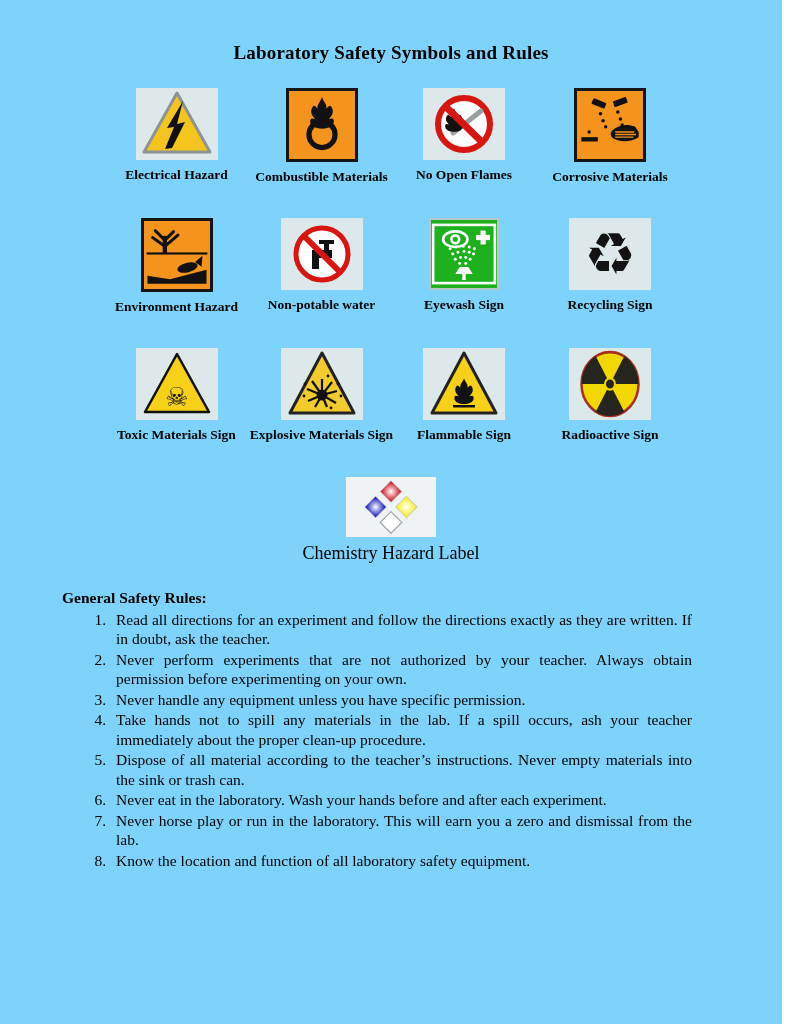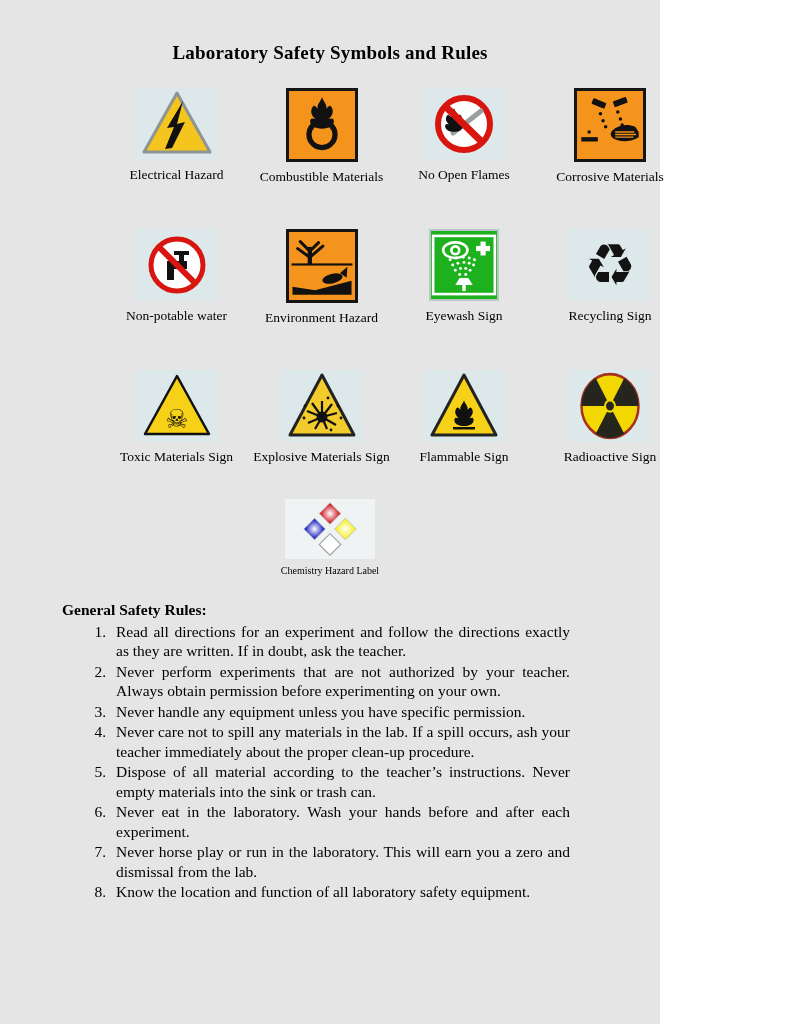--- a/index.html
+++ b/index.html
@@ -1,31 +1,31 @@
 <!DOCTYPE html>
 <html><head>
 <meta charset="utf-8">
 <style>
   html,body{margin:0;padding:0;background:#fff;}
   body{width:791px;height:1024px;font-family:"Liberation Serif",serif;color:#000;overflow:hidden;}
-  .page{width:660px;height:1024px;background:#e5e5e5;position:relative;}
+  .page{width:782px;height:1024px;background:#7dd3fc;position:relative;}
   .title{padding-top:42px;text-align:center;font-size:19px;font-weight:bold;letter-spacing:.2px;}
-  .grid{display:grid;grid-template-columns:145px 145px 140px 152px;row-gap:44px;margin:24px 0 0 104px;}
+  .grid{display:grid;grid-template-columns:145px 145px 140px 152px;row-gap:33px;margin:24px 0 0 104px;font-weight:bold;}
   .cell{display:flex;flex-direction:column;align-items:center;}
   .cell .label{margin-top:7px;font-size:13.5px;white-space:nowrap;text-align:center;}
   .frame{display:flex;align-items:center;justify-content:center;box-sizing:border-box;}
   .frame svg{display:block;}
   .f-blue{background:#dce8e9;width:82px;height:72px;}
   .f-orange{background:#f5941d;border:3px solid #151515;width:72px;height:74px;}
   .f-red{background:#e2231a;border:2px solid #c9d6d6;width:64px;height:74px;}
   .f-green{background:#1eb11e;border:2px solid #b9c6c6;width:70px;height:72px;}
   .glyph-recycle{font-family:"DejaVu Sans",sans-serif;font-size:58px;line-height:1;color:#131313;}
   .chem{display:flex;flex-direction:column;align-items:center;margin-top:34px;}
   .chem-frame{width:90px;height:60px;background:#eff3f3;display:flex;align-items:center;justify-content:center;}
-  .chem .label{margin-top:6px;font-size:10px;}
+  .chem .label{margin-top:6px;font-size:18px;}
   .rules{margin:24px 90px 0 62px;font-size:15.5px;line-height:1.26;}
   .rules-heading{font-weight:bold;margin:0 0 2px 0;font-size:15.5px;}
   .rule{display:grid;grid-template-columns:20px 1fr;column-gap:10px;margin-left:24px;margin-bottom:1px;}
   .rule-num{text-align:right;}
   .rule-text{text-align:justify;}
 </style>
 </head>
 <body>
 
 <div class="page">
@@ -91,47 +91,47 @@
           <rect x="5" y="50" width="19" height="5" fill="#111"></rect>
         </svg>
       </div>
       <div class="label">Corrosive Materials</div>
     </div>
 
 
 
 
     <div class="cell">
-      <div class="frame f-blue">
-        <svg width="76" height="72" viewBox="0 0 76 72">
-          <circle cx="38" cy="36" r="26" fill="#fff" stroke="#d8150f" stroke-width="5"></circle>
-          <rect x="28" y="32" width="20" height="8" fill="#111"></rect>
-          <rect x="28" y="39" width="7" height="12" fill="#111"></rect>
-          <rect x="40" y="26" width="5" height="7" fill="#111"></rect>
-          <rect x="35" y="22" width="15" height="4" fill="#111"></rect>
-          <line x1="20" y1="18" x2="56" y2="54" stroke="#d8150f" stroke-width="6"></line>
-        </svg>
-      </div>
-      <div class="label">Non-potable water</div>
-    </div>
-
-    <div class="cell">
       <div class="frame f-orange">
         <svg width="66" height="68" viewBox="0 0 76 72">
           <rect x="3" y="33" width="70" height="2.5" fill="#111"></rect>
           <path d="M24 34 V14" stroke="#111" stroke-width="5"></path>
           <path d="M24 19 L13 8 M24 19 L34 9 M24 26 L10 16 M24 26 L39 13" stroke="#111" stroke-width="3.5" stroke-linecap="round"></path>
           <g transform="rotate(-14 52 50)">
             <ellipse cx="50" cy="50" rx="12" ry="5.5" fill="#111"></ellipse>
             <path d="M60 46 L70 41 L66 53 Z" fill="#111"></path>
           </g>
           <path d="M4 69 V60 L30 64 L72 53 V69 Z" fill="#111"></path>
         </svg>
       </div>
       <div class="label">Environment Hazard</div>
+    </div>
+
+    <div class="cell">
+      <div class="frame f-blue">
+        <svg width="76" height="72" viewBox="0 0 76 72">
+          <circle cx="38" cy="36" r="26" fill="#fff" stroke="#d8150f" stroke-width="5"></circle>
+          <rect x="28" y="32" width="20" height="8" fill="#111"></rect>
+          <rect x="28" y="39" width="7" height="12" fill="#111"></rect>
+          <rect x="40" y="26" width="5" height="7" fill="#111"></rect>
+          <rect x="35" y="22" width="15" height="4" fill="#111"></rect>
+          <line x1="20" y1="18" x2="56" y2="54" stroke="#d8150f" stroke-width="6"></line>
+        </svg>
+      </div>
+      <div class="label">Non-potable water</div>
     </div>
 
     <div class="cell">
       <div class="frame f-green">
         <svg width="66" height="68" viewBox="0 0 76 72">
           <rect x="2.5" y="2.5" width="71" height="67" fill="none" stroke="#fff" stroke-width="3"></rect>
           <ellipse cx="28" cy="19" rx="14" ry="9" fill="none" stroke="#fff" stroke-width="3"></ellipse>
           <circle cx="28" cy="19" r="4.5" fill="none" stroke="#fff" stroke-width="3"></circle>
           <rect x="52" y="14" width="16" height="6" fill="#fff"></rect>
           <rect x="57" y="9" width="6" height="16" fill="#fff"></rect>
@@ -273,21 +273,21 @@
     <div class="rule">
       <span class="rule-num">2.</span>
       <span class="rule-text">Never perform experiments that are not authorized by your teacher. Always obtain permission before experimenting on your own.</span>
     </div>
     <div class="rule">
       <span class="rule-num">3.</span>
       <span class="rule-text">Never handle any equipment unless you have specific permission.</span>
     </div>
     <div class="rule">
       <span class="rule-num">4.</span>
-      <span class="rule-text">Never care not to spill any materials in the lab. If a spill occurs, ash your teacher immediately about the proper clean-up procedure.</span>
+      <span class="rule-text">Take hands not to spill any materials in the lab. If a spill occurs, ash your teacher immediately about the proper clean-up procedure.</span>
     </div>
     <div class="rule">
       <span class="rule-num">5.</span>
       <span class="rule-text">Dispose of all material according to the teacher’s instructions. Never empty materials into the sink or trash can.</span>
     </div>
     <div class="rule">
       <span class="rule-num">6.</span>
       <span class="rule-text">Never eat in the laboratory. Wash your hands before and after each experiment.</span>
     </div>
     <div class="rule">

